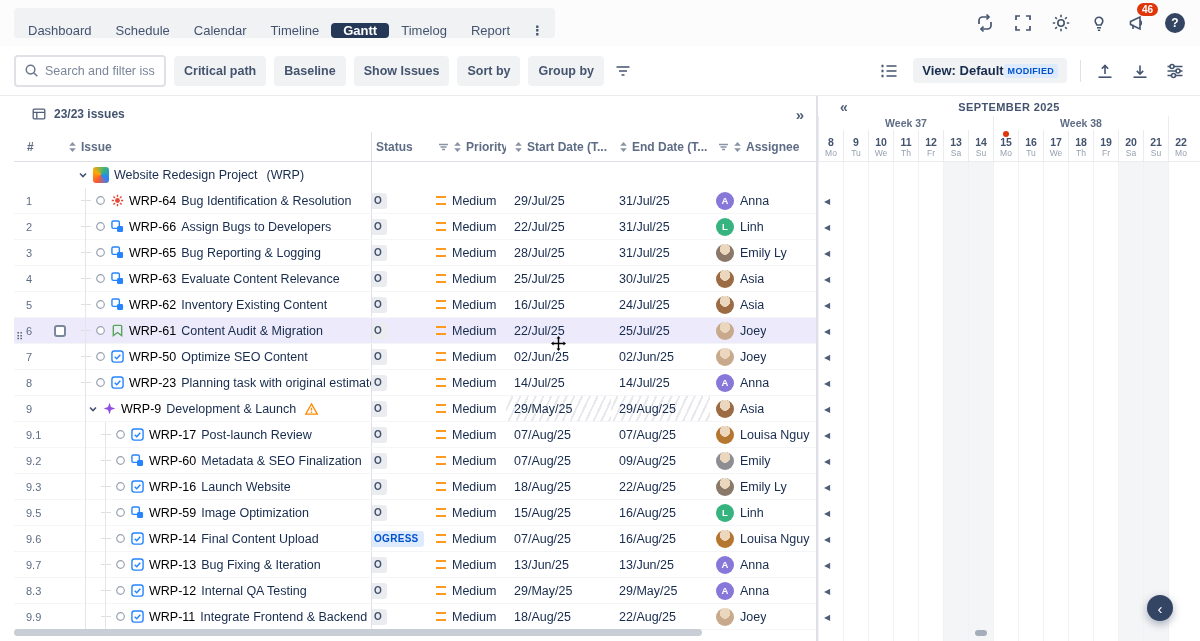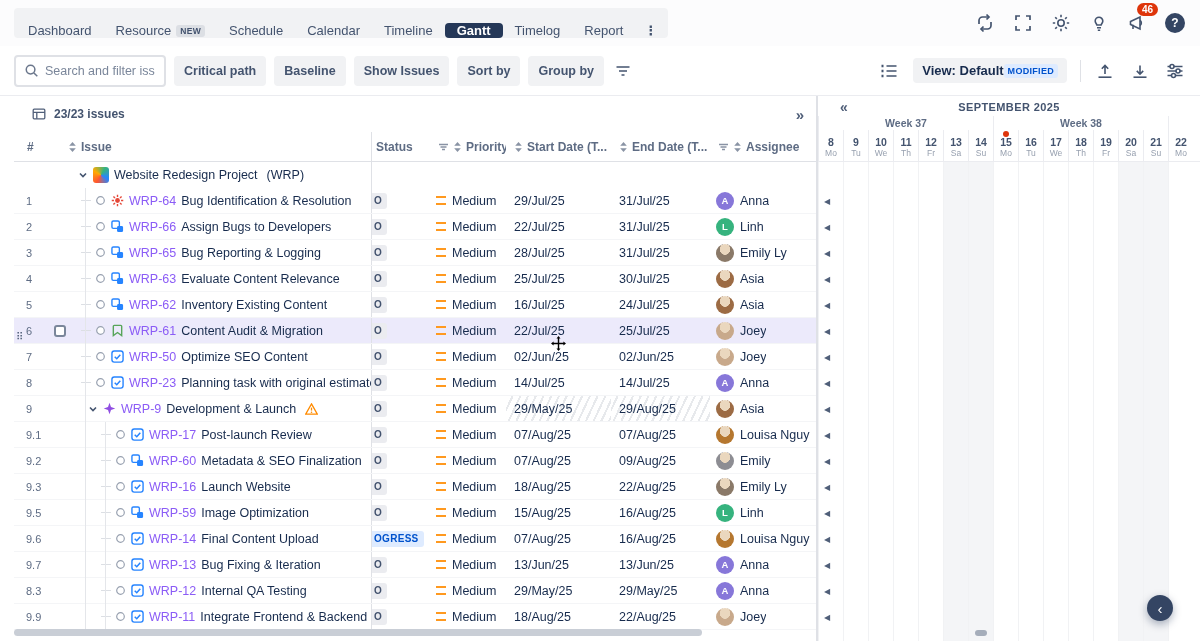--- a/index.html
+++ b/index.html
@@ -44,21 +44,21 @@
   .tr{height:26px;display:flex;align-items:center;font-size:12.5px;border-bottom:1px solid #F4F5F7;background:#fff;}
   .tr.selected{background:#ECEAFB;}
   .tr.project{border-bottom:none;font-weight:700;}
   .td-num{width:40px;position:relative;color:#5E6C84;font-size:11px;padding-left:12px;flex:none;}
   .drag{position:absolute;left:2px;top:6px;font-size:10px;color:#505F79;letter-spacing:-1px;}
   .td-check{width:22px;flex:none;display:flex;align-items:center;}
   .cb{width:12px;height:12px;border:2px solid #7A869A;border-radius:3px;background:#fff;}
   .td-issue{width:296px;flex:none;display:flex;align-items:center;gap:5px;height:100%;overflow:hidden;border-right:1px solid #DFE1E6;}
   .treeline{width:10px;height:1px;background:#DCDFE4;flex:none;margin-left:-7px;margin-right:-1px;}
   .linkdot,.chev,.ticon,.warnic{flex:none;display:flex;align-items:center;}
-  .key{color:#8b5cf6;white-space:nowrap;text-decoration:none;flex:none;}
+  .key{color:#000000;white-space:nowrap;text-decoration:none;flex:none;}
   .summary{color:#172B4D;white-space:nowrap;overflow:hidden;}
   .warnic{margin-left:4px;}
   .pavatar{width:16px;height:16px;border-radius:3px;flex:none;
     background:conic-gradient(from 210deg,#FF5630,#FFAB00,#36B37E,#2684FF,#FF5630);}
   .pname{font-weight:400;white-space:nowrap;}
   .td-status{width:58px;flex:none;overflow:hidden;display:flex;}
   .loz{height:16px;display:flex;align-items:center;padding:0 5px 0 2px;border-radius:0 3px 3px 0;font-size:10px;font-weight:700;letter-spacing:.3px;}
   .loz.todo{background:#EBECF0;color:#42526E;}
   .loz.inprogress{background:#DEEBFF;color:#0052CC;}
   .td-pri{width:76px;flex:none;display:flex;align-items:center;gap:6px;padding-left:6px;text-align:right;}
@@ -97,21 +97,20 @@
   .g-scroll-dot{position:absolute;left:975px;bottom:5px;width:12px;height:6px;border-radius:3px;background:#A5ADBA;z-index:6;}
   .fab{position:absolute;right:27px;bottom:20px;width:26px;height:26px;border-radius:50%;background:#344563;color:#fff;display:flex;align-items:center;justify-content:center;font-size:15px;box-shadow:0 3px 8px rgba(9,30,66,.35);z-index:7;}
   .cursor{position:absolute;left:551px;top:240px;z-index:8;pointer-events:none;}
 </style>
 </head>
 <body>
 
 <div class="topnav">
   <div class="tabs">
       <div class="tab">Dashboard</div>
-      <div class="tab">Resource<span class="newbadge">NEW</span></div>
       <div class="tab">Schedule</div>
       <div class="tab">Calendar</div>
       <div class="tab">Timeline</div>
       <div class="tab active">Gantt</div>
       <div class="tab">Timelog</div>
       <div class="tab">Report</div>
       <div class="tab more">⋮</div>
     </div>
   <div class="nav-icons">
     <span class="icon-btn">

